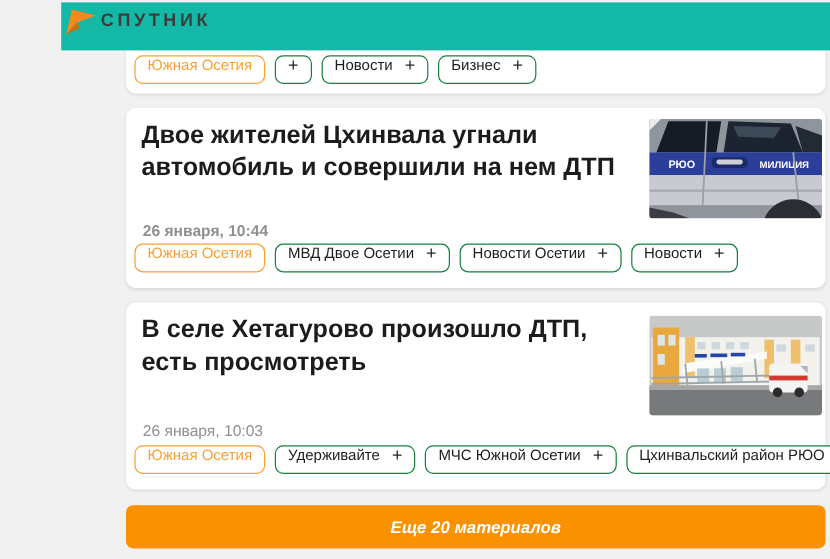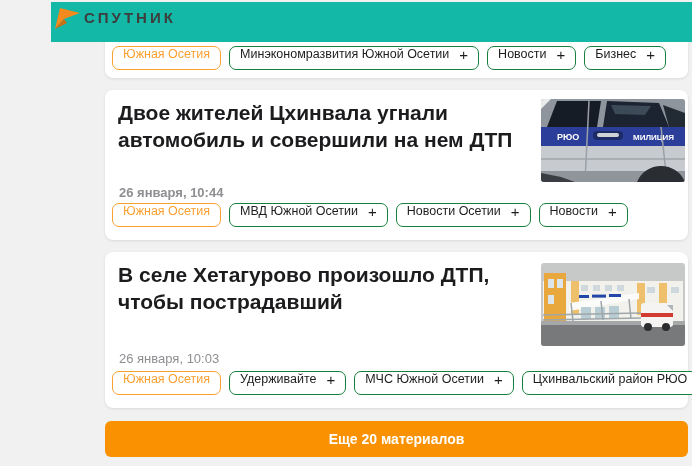--- a/index.html
+++ b/index.html
@@ -42,21 +42,21 @@
 
   .thumb { position:absolute; right:3px; width:144px; height:83px; border-radius:3px;
     overflow:hidden; cursor:pointer;margin-left:31px; }
   .card-a .thumb { top:9px; }
   .card-b .thumb { top:11px; }
   .thumb svg { display:block; }
 
   .load-more { position:absolute; left:105px; top:421px; width:583px; height:36px;
     background:#f99100; border:none; border-radius:6px; color:#fff;
     font-weight:bold; font-size:14px; font-family:inherit; cursor:pointer;
-    display:flex; align-items:center; justify-content:center; }
+    display:flex; align-items:center; justify-content:center;font-style:italic; }
 </style>
 </head>
 <body>
 
 <div class="page">
 
   <div class="header-bar">
     <div class="logo-wrap">
       <svg width="26" height="24" viewBox="0 0 26 24">
         <polygon points="0,23 5,2 25,7 9,13" fill="#f28a1e"></polygon>
@@ -66,21 +66,20 @@
     </div>
   </div>
 
 
   <div class="card card-top">
     <div class="tags" style="position:static;">
       <span class="chip chip-accent">
         <span>Южная Осетия</span>
       </span>
       <span class="chip">
-        <span>Минэкономразвития Южной Осетии</span>
         <span class="plus">+</span>
       </span>
       <span class="chip">
         <span>Новости</span>
         <span class="plus">+</span>
       </span>
       <span class="chip">
         <span>Бизнес</span>
         <span class="plus">+</span>
       </span>
@@ -111,36 +110,36 @@
         <path d="M96 83 a26 26 0 0 1 48 0 Z" fill="#2a2d31"></path>
         <polygon points="0,83 0,74 20,78 34,83" fill="#3a3e42"></polygon>
       </svg>
     </div>
     <div class="date">26 января, 10:44</div>
     <div class="tags">
       <span class="chip chip-accent">
         <span>Южная Осетия</span>
       </span>
       <span class="chip">
-        <span>МВД Южной Осетии</span>
+        <span>МВД Двое Осетии</span>
         <span class="plus">+</span>
       </span>
       <span class="chip">
         <span>Новости Осетии</span>
         <span class="plus">+</span>
       </span>
       <span class="chip">
         <span>Новости</span>
         <span class="plus">+</span>
       </span>
     </div>
   </div>
 
   <div class="card card-b">
-    <div class="title">В селе Хетагурово произошло ДТП, чтобы пострадавший</div>
+    <div class="title">В селе Хетагурово произошло ДТП, есть просмотреть</div>
     <div class="thumb">
       <svg width="144" height="84" viewBox="0 0 144 84">
         <rect x="0" y="0" width="144" height="84" fill="#c7c9c8"></rect>
         <rect x="2" y="18" width="140" height="44" fill="#f2f1ec"></rect>
         <rect x="3" y="10" width="22" height="52" fill="#e8a83e"></rect>
         <rect x="7" y="16" width="6" height="9" fill="#dce6ea"></rect>
         <rect x="16" y="16" width="6" height="9" fill="#dce6ea"></rect>
         <rect x="7" y="32" width="6" height="9" fill="#dce6ea"></rect>
         <rect x="30" y="18" width="8" height="34" fill="#efc06b"></rect>
         <rect x="96" y="20" width="8" height="32" fill="#efc06b"></rect>

